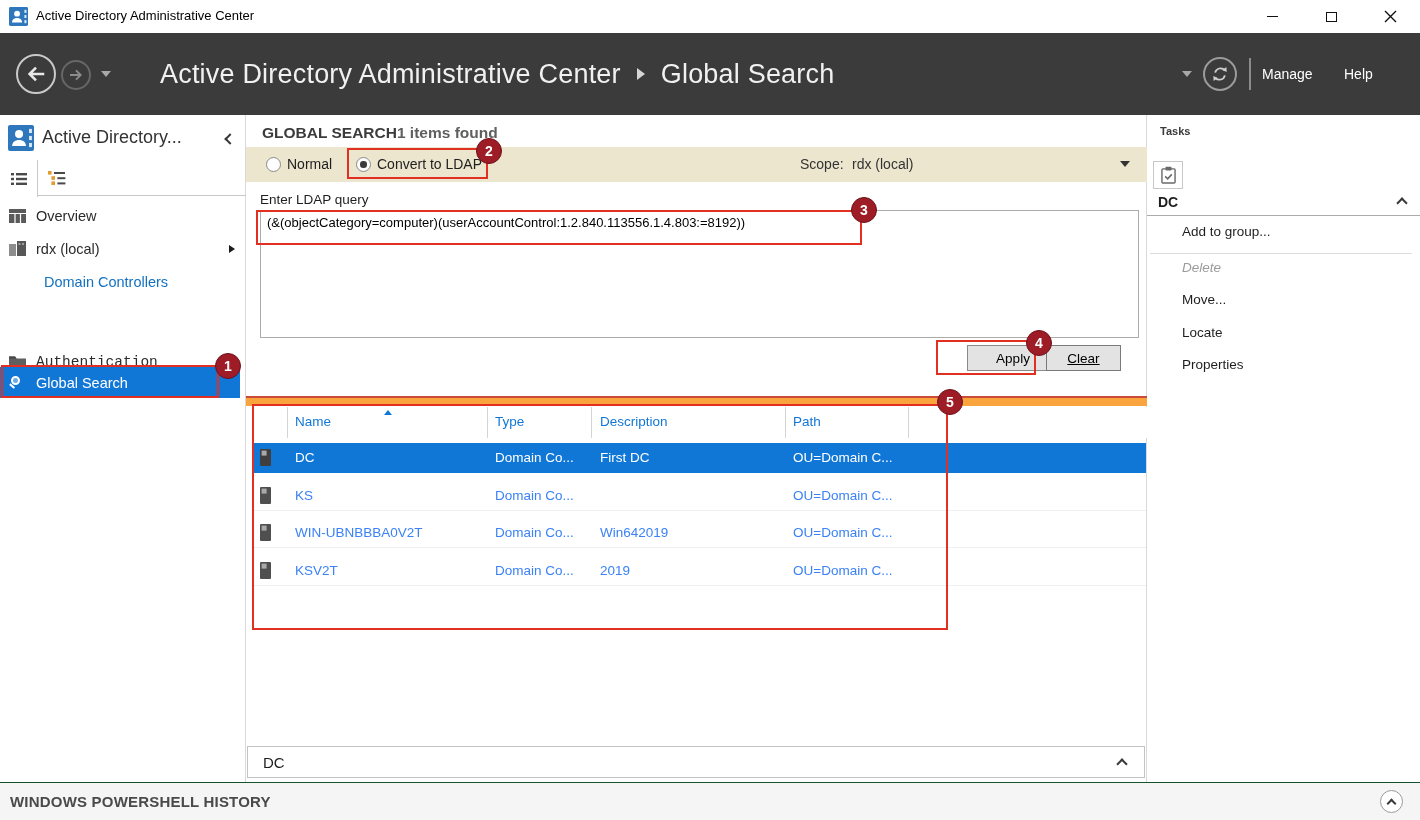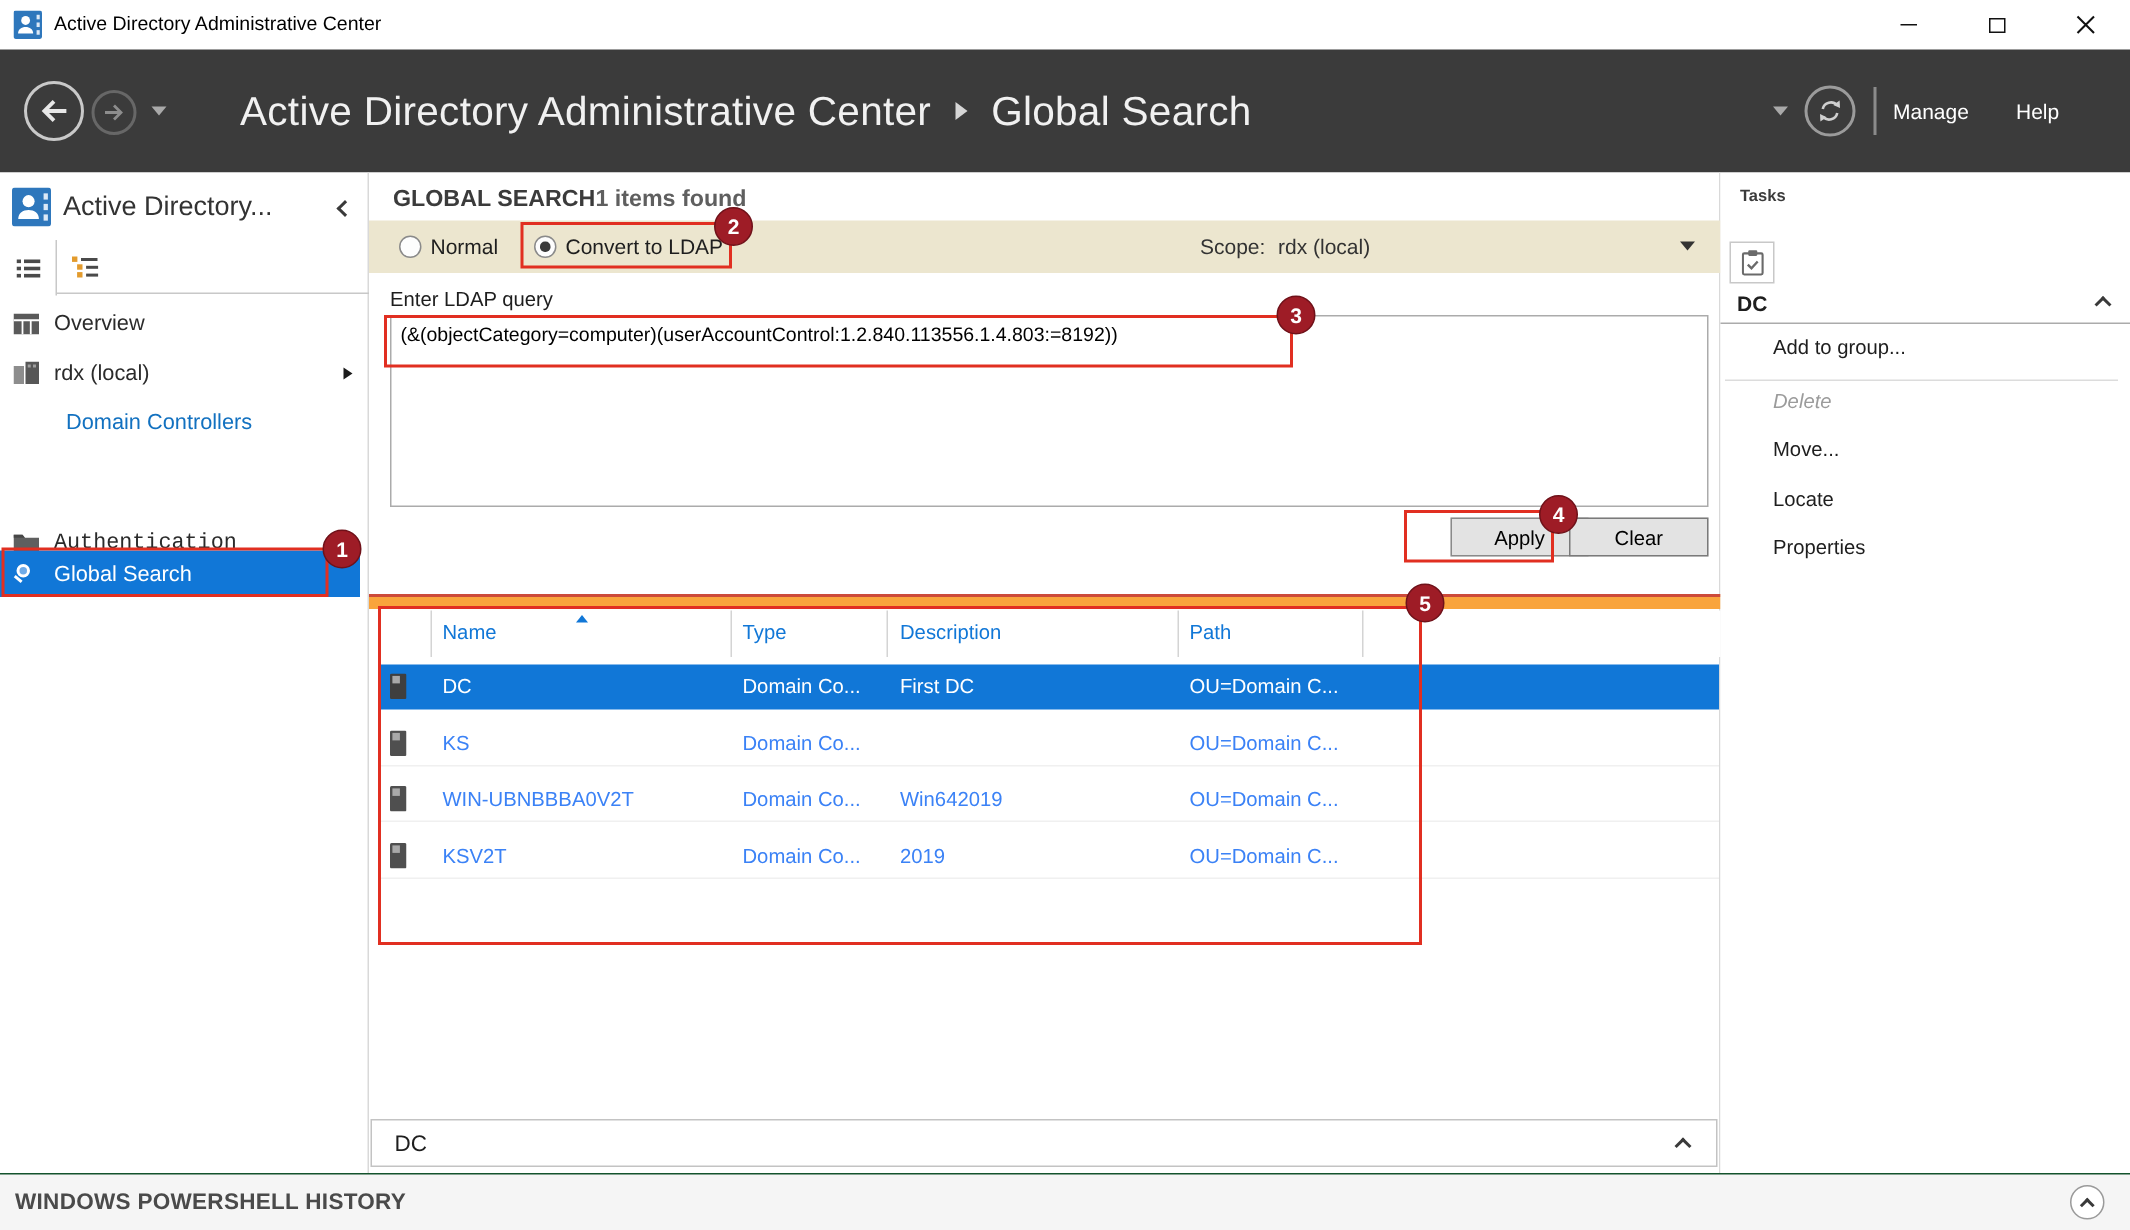--- a/index.html
+++ b/index.html
@@ -60,21 +60,21 @@
   .radio.selected::after { content:""; position:absolute; left:3.2px; top:3.2px; width:6.5px; height:6.5px; border-radius:50%; background:#3a3a3a; }
   .radio-lbl { position:absolute; top:9px; font-size:14px; color:#1e1e1e; }
   #scope-lbl { position:absolute; left:554px; top:9px; font-size:14px; color:#333; }
   #scope-val { position:absolute; left:606px; top:9px; font-size:14px; color:#333; }
   #scope-caret { position:absolute; left:874px; top:14px; border-top-color:#333; }
   #query-lbl { position:absolute; left:14px; top:77px; font-size:13.5px; color:#1e1e1e; }
   #query-help { position:absolute; left:141px; top:77px; font-size:13.5px; color:#1271c0; cursor:default;margin-top:44px; }
   #query-box { position:absolute; left:14px; top:95px; width:879px; height:128px; border:1px solid #ababab; background:#fff; font-size:13px; color:#000; padding:4px 6px; white-space:pre-wrap; }
   .btn { position:absolute; top:230px; height:26px; background:#e3e3e3; border:1px solid #7a7a7a; font-size:13.5px; color:#000; display:flex; align-items:center; justify-content:center; }
   #btn-apply { left:695px; width:92px; border-color:#8a8a8a;margin-left:26px; }
-  #btn-clear { left:800px; width:93px; }
+  #btn-clear { left:800px; width:75px;text-decoration:underline; }
   #orange-bar { position:absolute; left:0; top:281px; width:901px; height:10px; background:#f9a43c; border-top:2px solid #cc4a3a; }
 
   
   #tbl-header { position:absolute; left:0; top:292px; width:901px; height:31px; background:#fff; }
   .th { position:absolute; top:7px; font-size:13.5px; color:#1177d7; }
   .vsep { position:absolute; top:0; width:1px; height:31px; background:#d4d4d4; }
   .sort-asc { position:absolute; left:138px; top:3px; width:0; height:0; border-left:4.5px solid transparent; border-right:4.5px solid transparent; border-bottom:5.5px solid #1177d7; }
   .trow { position:absolute; left:6px; width:894px; height:30px; font-size:13.5px; color:#3b82f6; border-bottom:1px solid #f0f0f0; }
   .trow.selected { background:#1177d7; color:#fff; border-bottom:none; }
   .trow .cell { position:absolute; top:7px; white-space:nowrap; }

